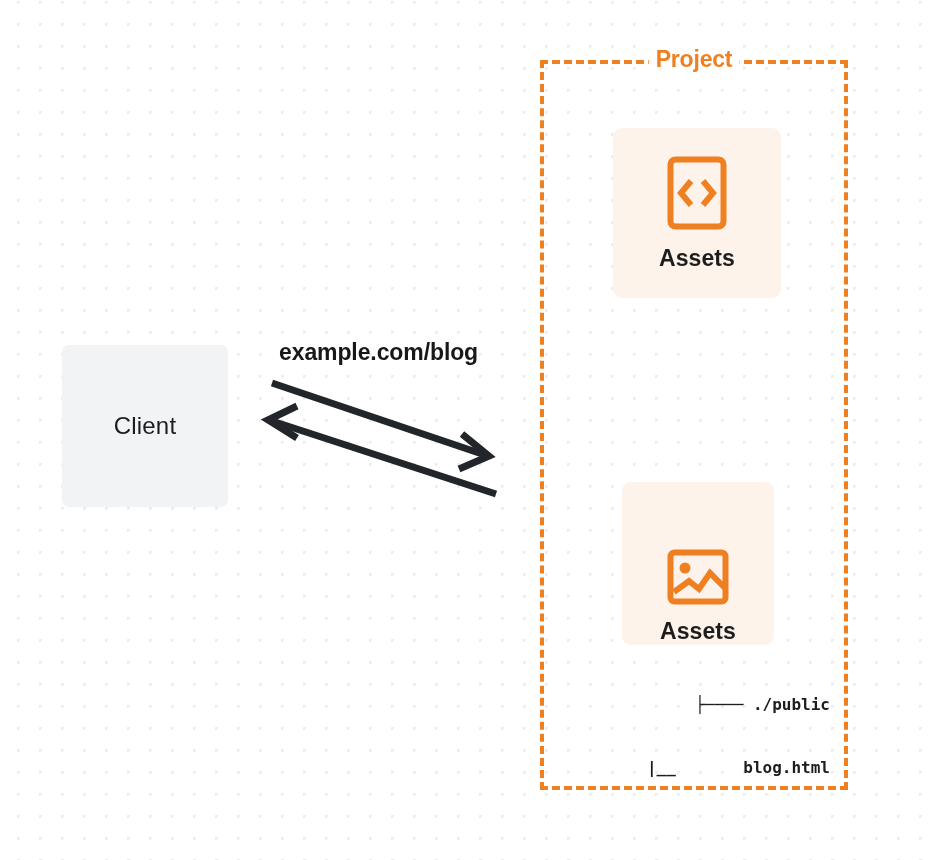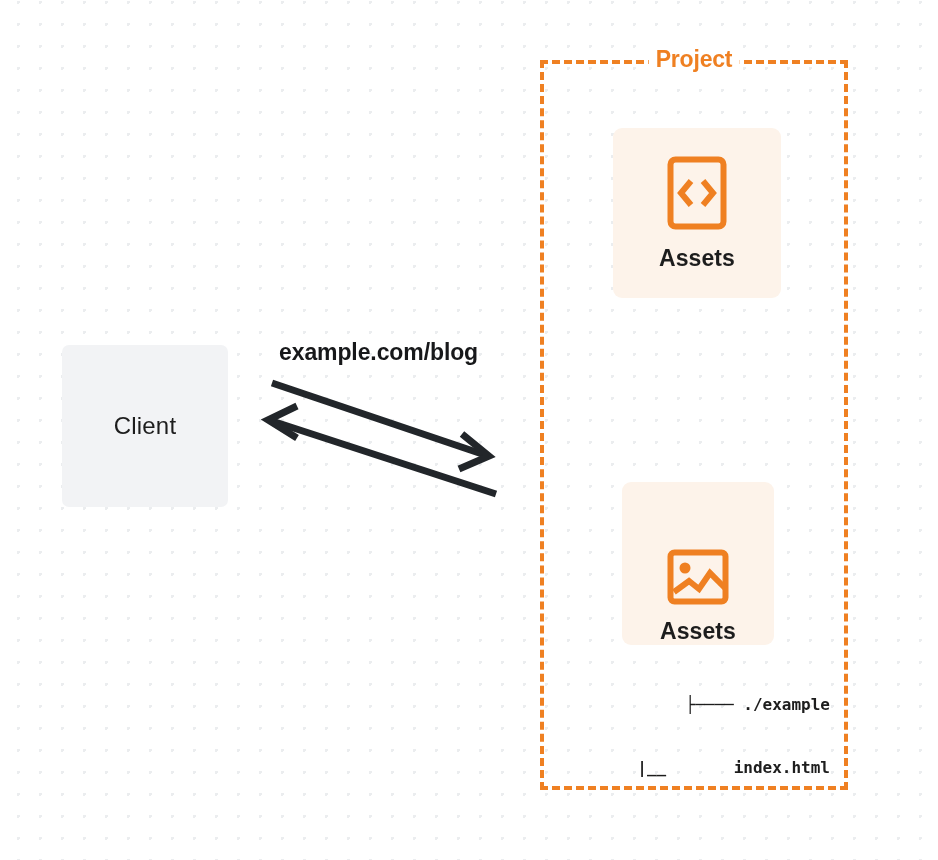--- a/index.html
+++ b/index.html
@@ -189,19 +189,19 @@
     <div class="service-card card-assets">
       <svg class="card-icon" width="64" height="58" viewBox="0 0 64 58" xmlns="http://www.w3.org/2000/svg">
         <rect x="4.5" y="4.5" width="55" height="49" rx="4" ry="4" fill="none" stroke="#ef8022" stroke-width="6"></rect>
         <circle cx="19" cy="20" r="5.5" fill="#ef8022"></circle>
         <polyline points="8,44 23,33 33,41 44,25 59,40" fill="none" stroke="#ef8022" stroke-width="6" stroke-linecap="butt" stroke-linejoin="miter"></polyline>
       </svg>
       <span class="card-label">Assets</span>
     </div>
 
     <div class="file-tree">
-      <div>├──── ./example</div>
-      <div>|__       index.html</div>
+      <div>├──── ./public</div>
+      <div>|__       blog.html</div>
       
     </div>
   </div>
 
 </div>
 
 </body></html>

